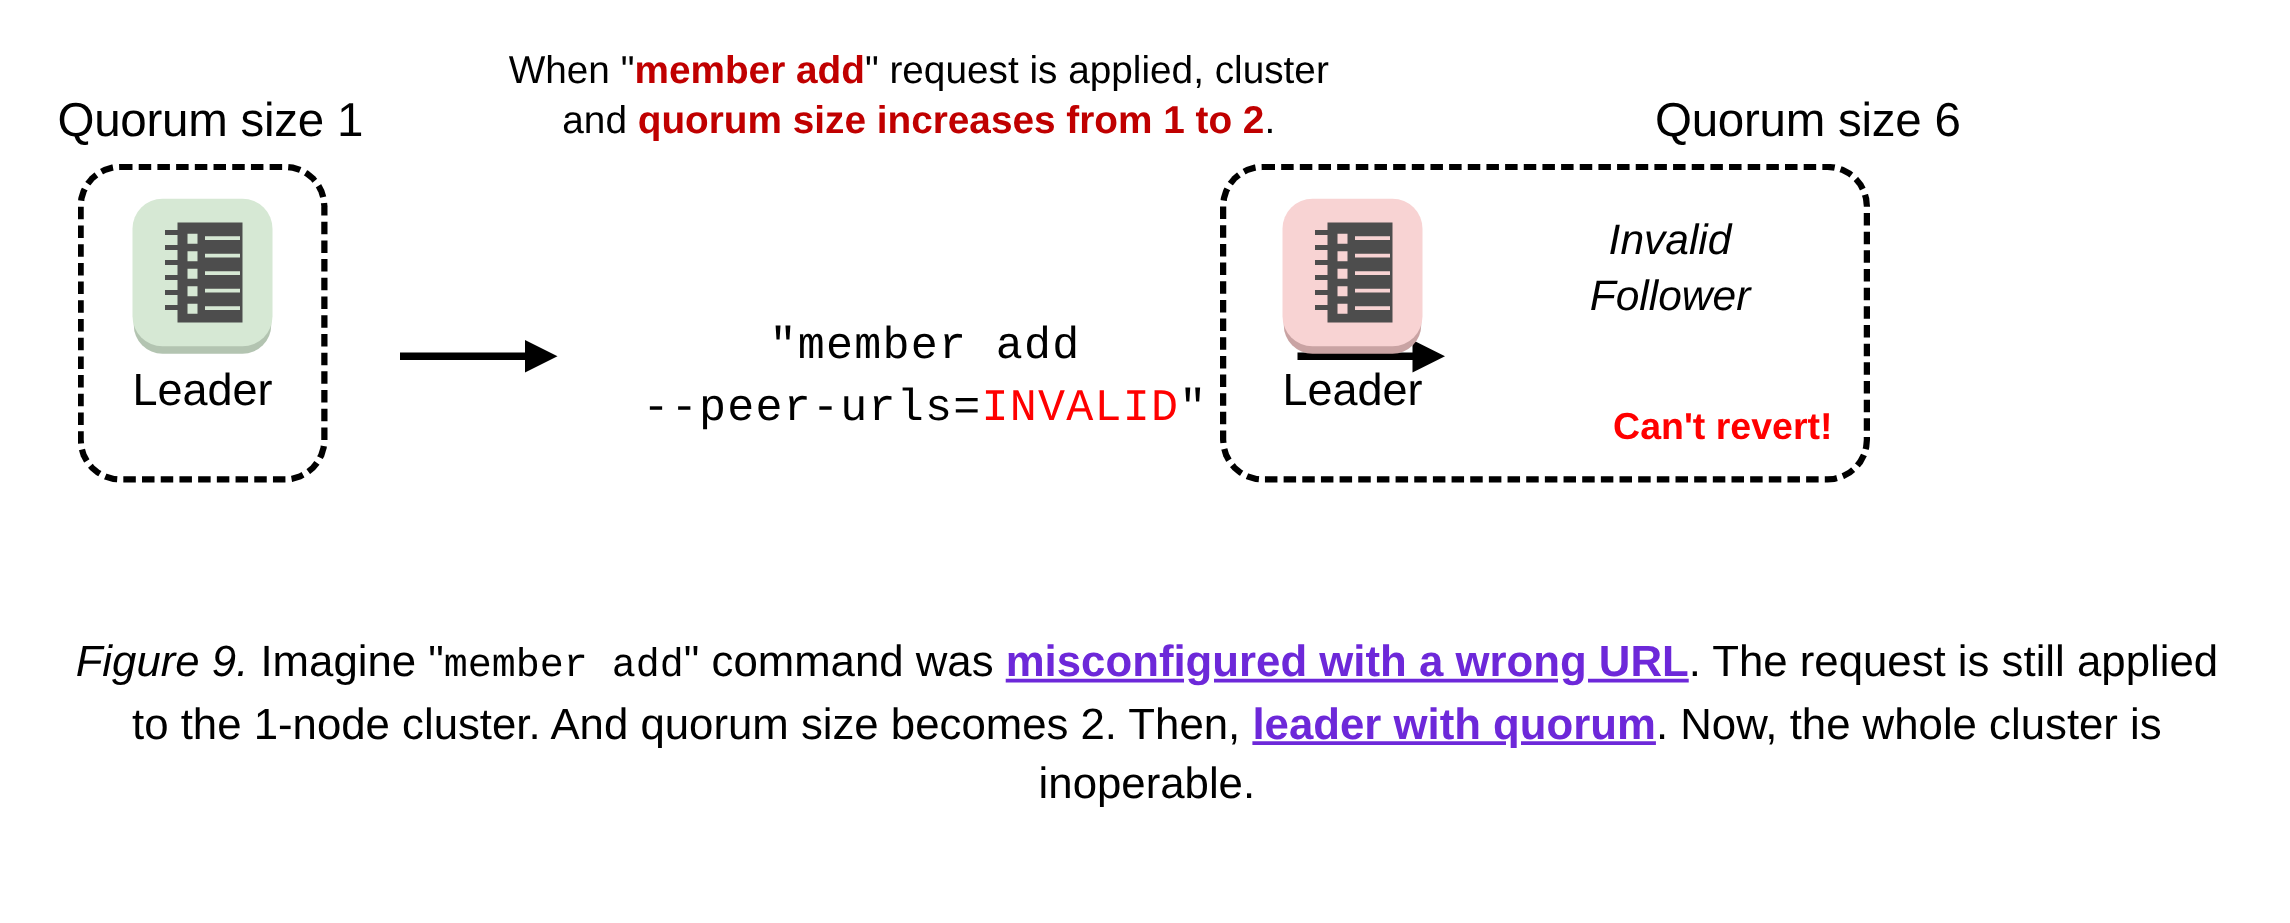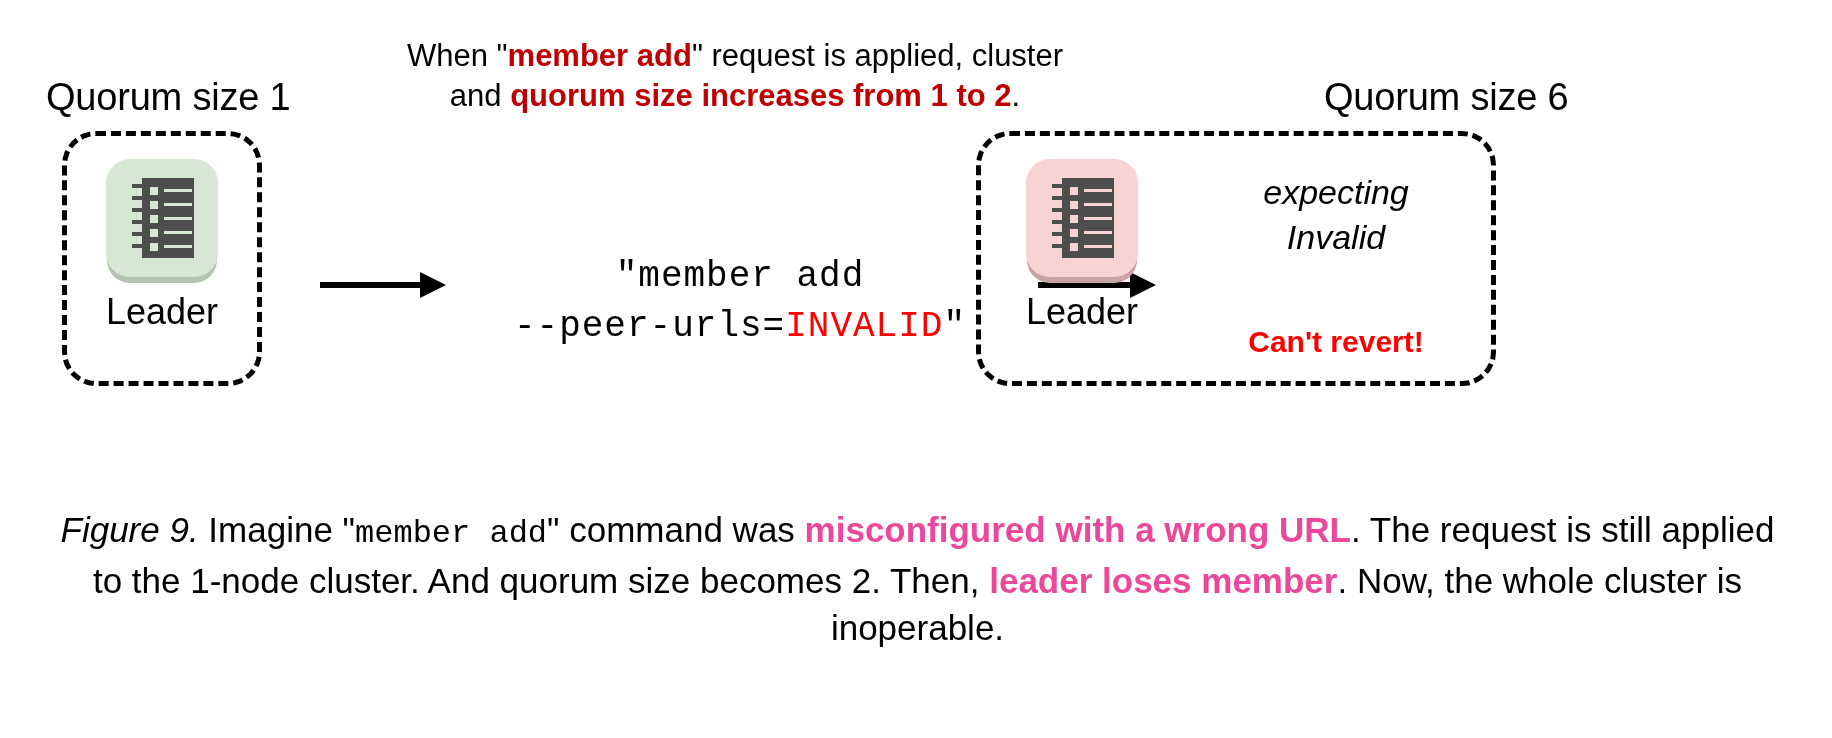--- a/index.html
+++ b/index.html
@@ -100,21 +100,21 @@
     left: 1206px; top: 170px;
     width: 260px;
     text-align: center;
     font-size: 34px;
     font-style: italic;
     line-height: 45px;
   }
   #cant-revert {
     left: 1206px; top: 325px;
     width: 260px;
-    text-align: center;
+    text-align: right;
     font-size: 30px;
     font-weight: bold;
     color: #ff0000;
     white-space: nowrap;
   }
 
   
   #top-note {
     left: 390px; top: 36px;
     width: 690px;
@@ -160,21 +160,21 @@
   
   #figure-caption {
     left: 55px; top: 506px;
     width: 1725px;
     text-align: center;
     font-size: 35px;
     line-height: 47px;
     font-family: "Liberation Sans", sans-serif;
   }
   #figure-caption .fig-label { font-style: italic; }
-  #figure-caption b { font-weight: bold; color: #ec4899; }
+  #figure-caption b { font-weight: bold; color: #6d28d9; text-decoration: underline; }
   #figure-caption .mono { font-size: 32px; }
 </style>
 </head>
 <body>
 
 <div class="abs cluster-title" id="left-cluster-title">Quorum size 1</div>
 
 <div class="abs cluster-box" id="left-cluster-box"></div>
 
 <div class="node" id="left-node">
@@ -264,21 +264,21 @@
       <div class="nb-row" style="top:65px">
           <div class="nb-sq"></div>
           <div class="nb-line" style="top:2px"></div>
         </div>
     </div>
   </div>
   <div class="node-label">Leader</div>
 </div>
 
 <div class="abs" id="expecting-block">
-  <div>expecting</div>
   <div>Invalid</div>
+  <div>Follower</div>
 </div>
 
 <div class="abs" id="cant-revert">Can't revert!</div>
 
 <div class="abs" id="figure-caption">
-  <span class="fig-label">Figure 9.</span><span> Imagine "</span><span class="mono">member add</span><span>" command was </span><b>misconfigured with a wrong URL</b><span>. The request is still applied to the 1-node cluster. And quorum size becomes 2. Then, </span><b>leader loses member</b><span>. Now, the whole cluster is inoperable.</span>
+  <span class="fig-label">Figure 9.</span><span> Imagine "</span><span class="mono">member add</span><span>" command was </span><b>misconfigured with a wrong URL</b><span>. The request is still applied to the 1-node cluster. And quorum size becomes 2. Then, </span><b>leader with quorum</b><span>. Now, the whole cluster is inoperable.</span>
 </div>
 
 </body></html>

